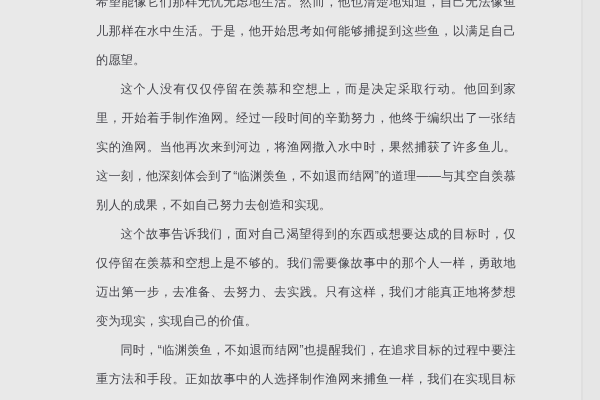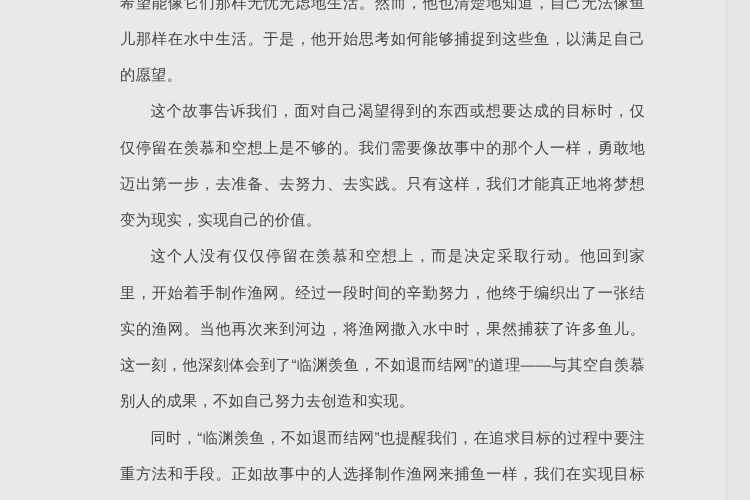--- a/index.html
+++ b/index.html
@@ -47,19 +47,19 @@
     width: 17px; height: 400px;
     background: #e6e6e6;
   }
 </style>
 </head>
 <body style="--bg: #e9e9e9; --fg: #45454c;">
 
 <div class="doc-page">
   <div class="text-column">
       <p class="para">希望能像它们那样无忧无虑地生活。然而，他也清楚地知道，自己无法像鱼儿那样在水中生活。于是，他开始思考如何能够捕捉到这些鱼，以满足自己的愿望。</p>
+      <p class="para indent">这个人没有仅仅停留在羡慕和空想上，而是决定采取行动。他回到家里，开始着手制作渔网。经过一段时间的辛勤努力，他终于编织出了一张结实的渔网。当他再次来到河边，将渔网撒入水中时，果然捕获了许多鱼儿。这一刻，他深刻体会到了“临渊羡鱼，不如退而结网”的道理——与其空自羡慕别人的成果，不如自己努力去创造和实现。</p>
       <p class="para indent">这个故事告诉我们，面对自己渴望得到的东西或想要达成的目标时，仅仅停留在羡慕和空想上是不够的。我们需要像故事中的那个人一样，勇敢地迈出第一步，去准备、去努力、去实践。只有这样，我们才能真正地将梦想变为现实，实现自己的价值。</p>
-      <p class="para indent">这个人没有仅仅停留在羡慕和空想上，而是决定采取行动。他回到家里，开始着手制作渔网。经过一段时间的辛勤努力，他终于编织出了一张结实的渔网。当他再次来到河边，将渔网撒入水中时，果然捕获了许多鱼儿。这一刻，他深刻体会到了“临渊羡鱼，不如退而结网”的道理——与其空自羡慕别人的成果，不如自己努力去创造和实现。</p>
       <p class="para indent">同时，“临渊羡鱼，不如退而结网”也提醒我们，在追求目标的过程中要注重方法和手段。正如故事中的人选择制作渔网来捕鱼一样，我们在实现目标时也需要找到适合自己的方法和路径。只有这样，我们才能更加高效地前进，</p>
     </div>
 </div>
 <div class="page-edge" style="background: rgb(223, 223, 223);"></div>
 <div class="outer-gutter" style="background: rgb(230, 230, 230);"></div>
 
 </body></html>

